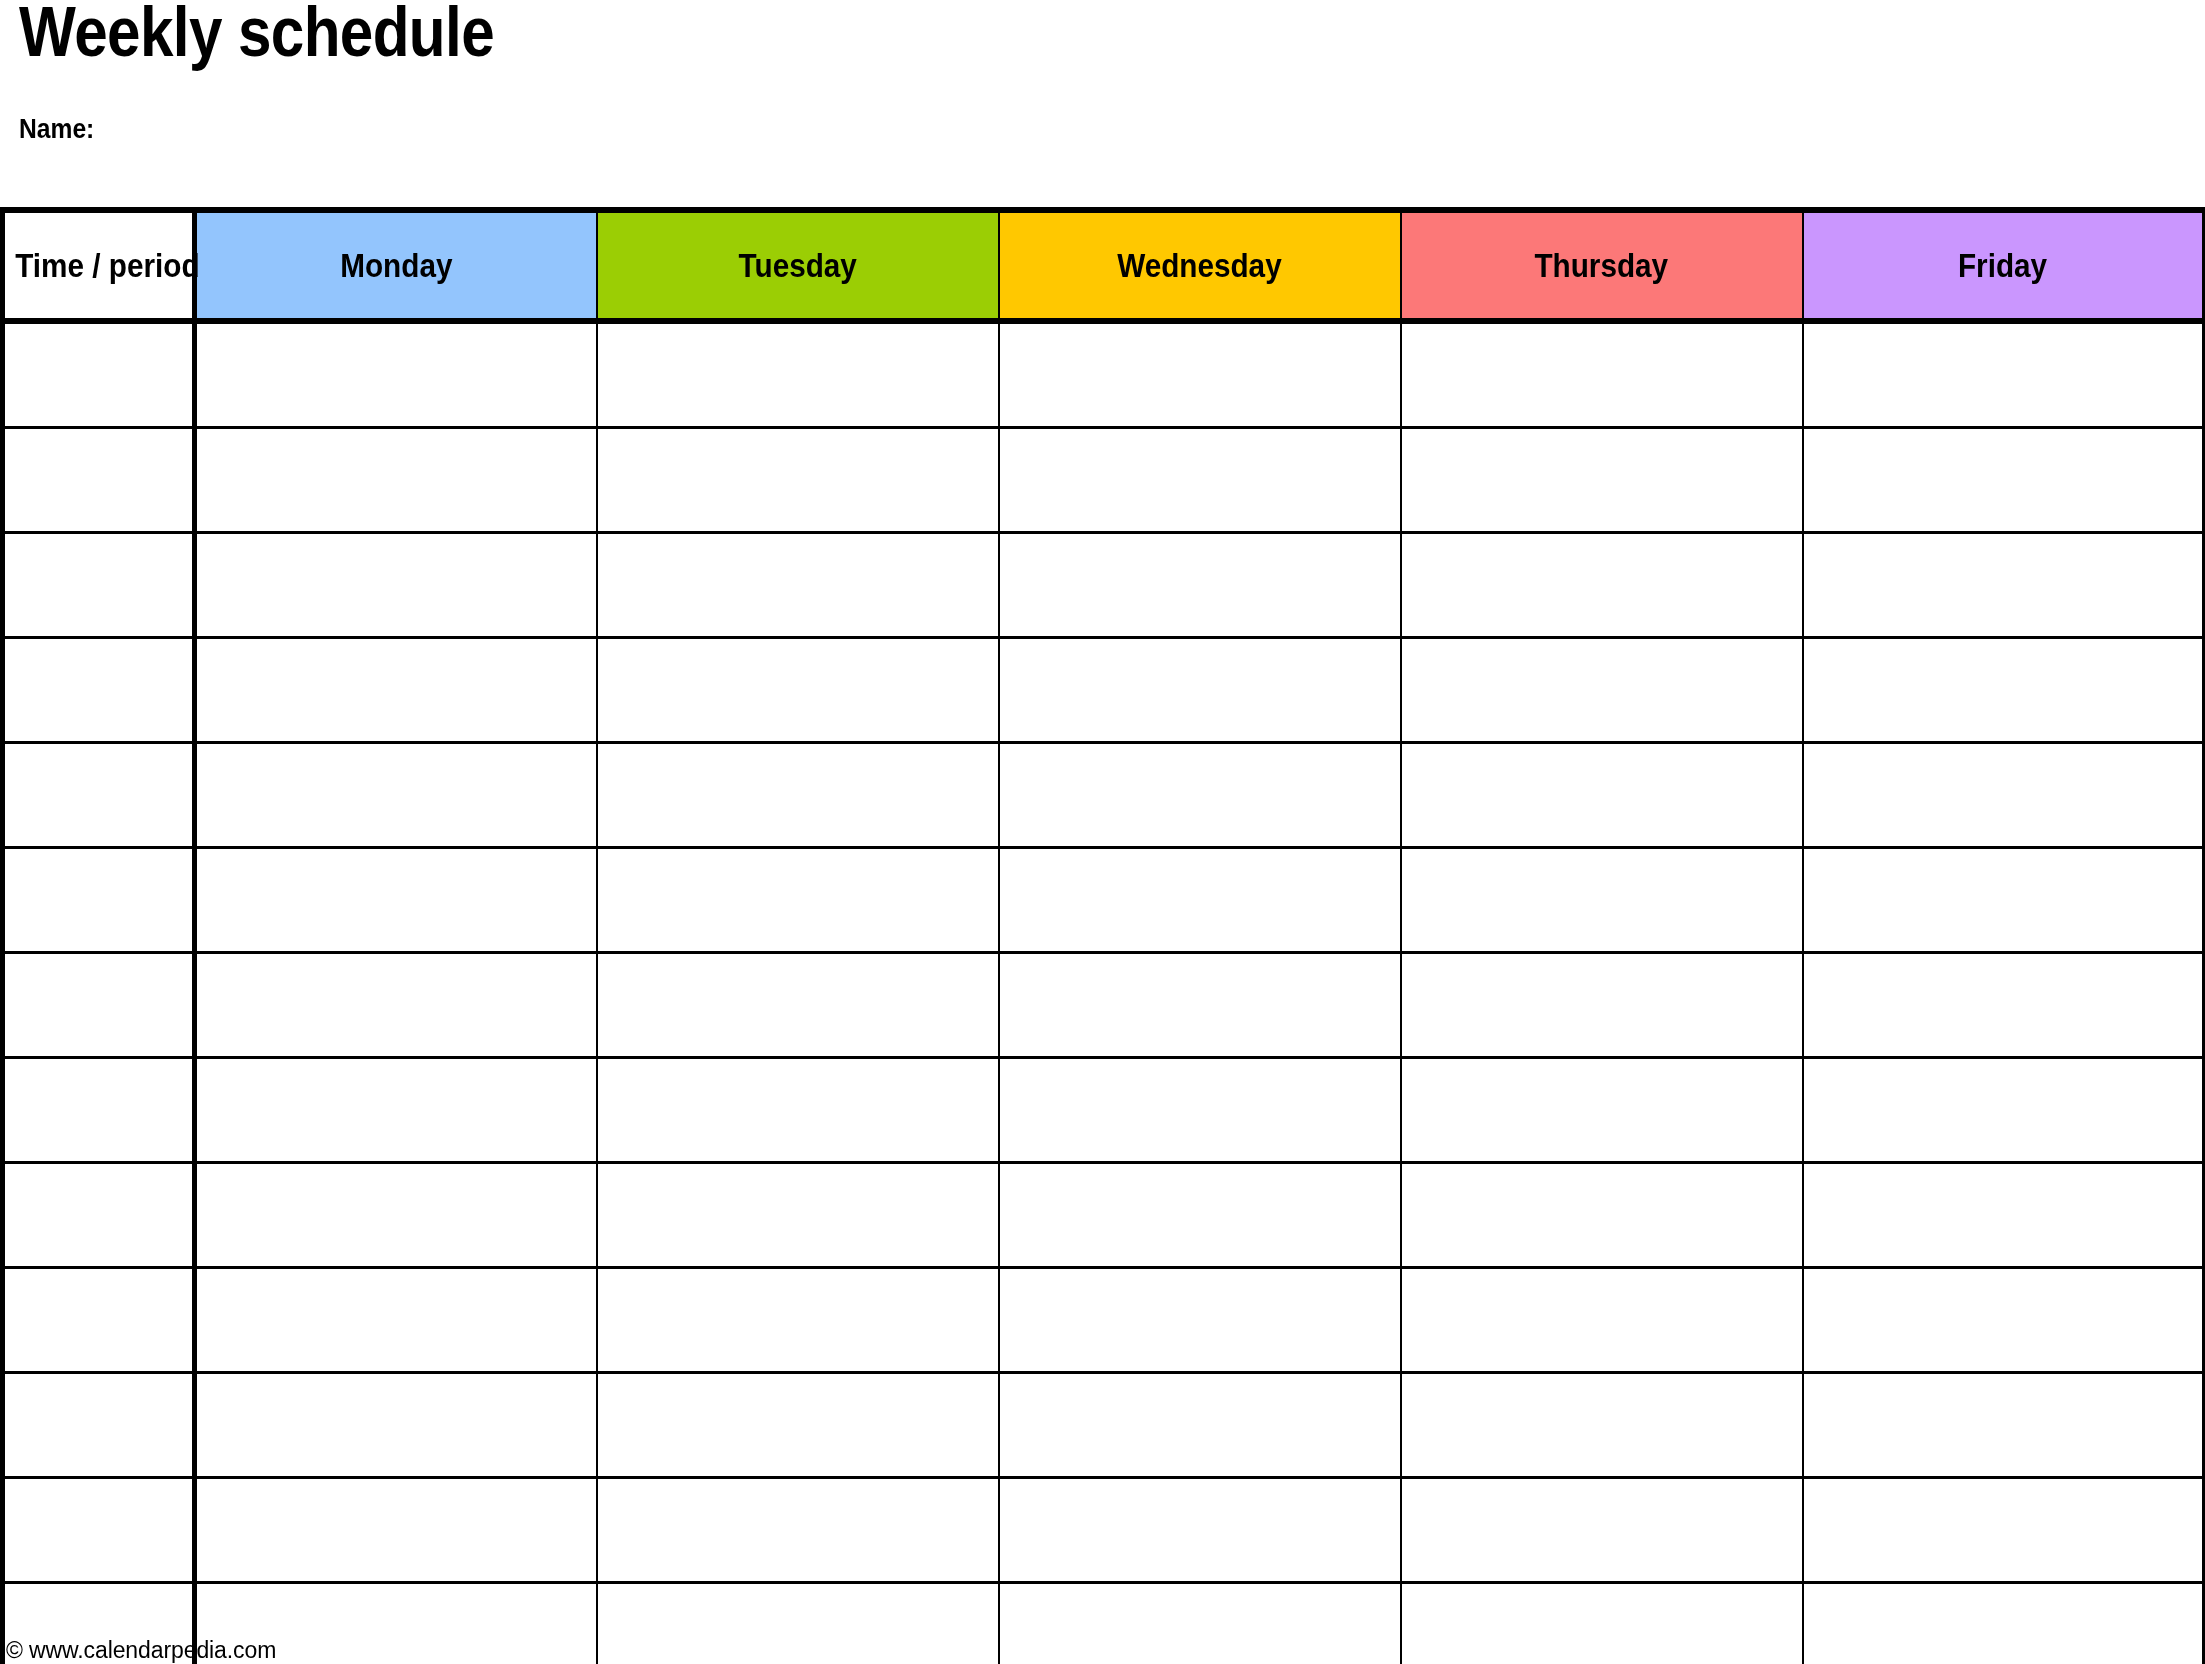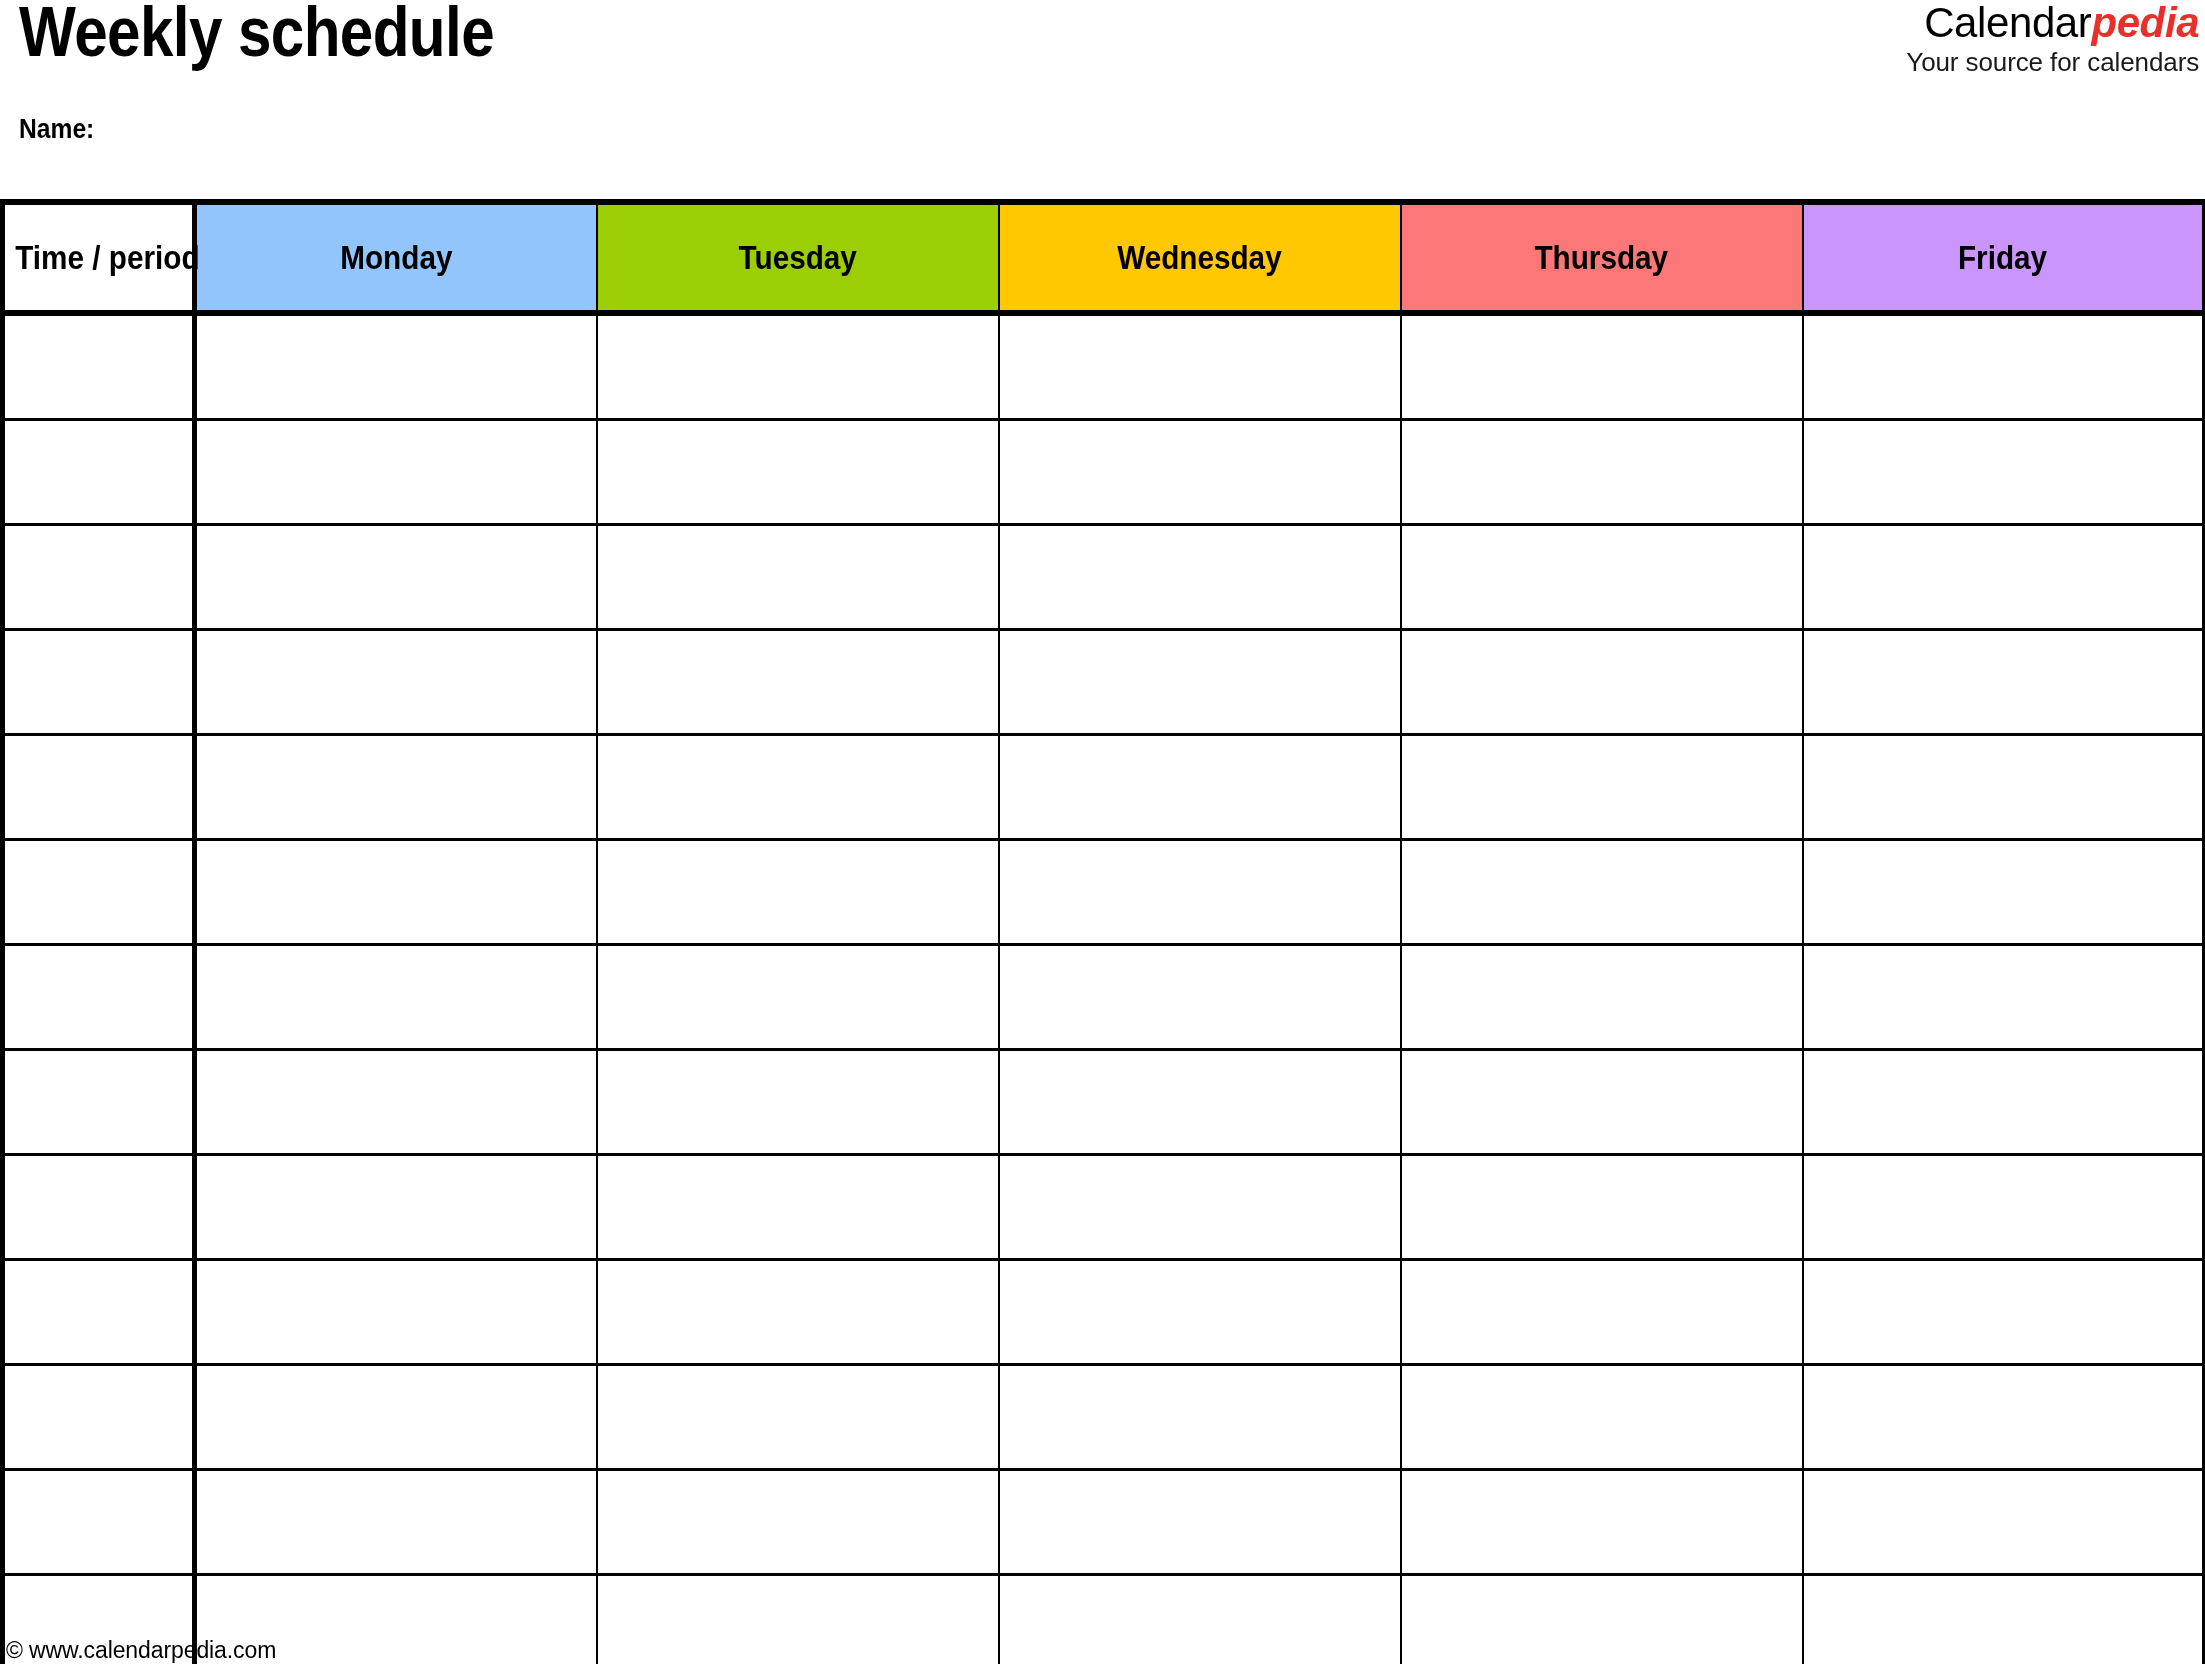--- a/index.html
+++ b/index.html
@@ -86,21 +86,21 @@
     font-weight: 400;
     color: #1a1a1a;
     white-space: nowrap;
     letter-spacing: -0.1px;
   }
 
   
   .schedule-wrap {
     position: absolute;
     left: 0;
-    top: 199px;
+    top: 207px;
     width: 2115px;
     height: 1436px;
   }
 
   table.schedule {
     border-collapse: collapse;
     table-layout: fixed;
     width: 2201px;
     height: 1436px;
     background: #ffffff;
@@ -177,26 +177,20 @@
 <body>
 
 <div id="page">
 
   <div class="top-band">
 
     <div class="page-title">Weekly schedule</div>
 
     <div class="name-label">Name:</div>
 
-    <div class="brand">
-      <div class="brand-wordmark">
-        <span class="brand-word-1">Calendar</span><span class="brand-word-2">pedia</span>
-      </div>
-      <div class="brand-tagline">Your source for calendars</div>
-    </div>
 
   </div>
 
   <div class="schedule-wrap">
     <table class="schedule">
       <colgroup>
         <col class="c-time">
         <col class="c-day">
         <col class="c-day">
         <col class="c-day">

